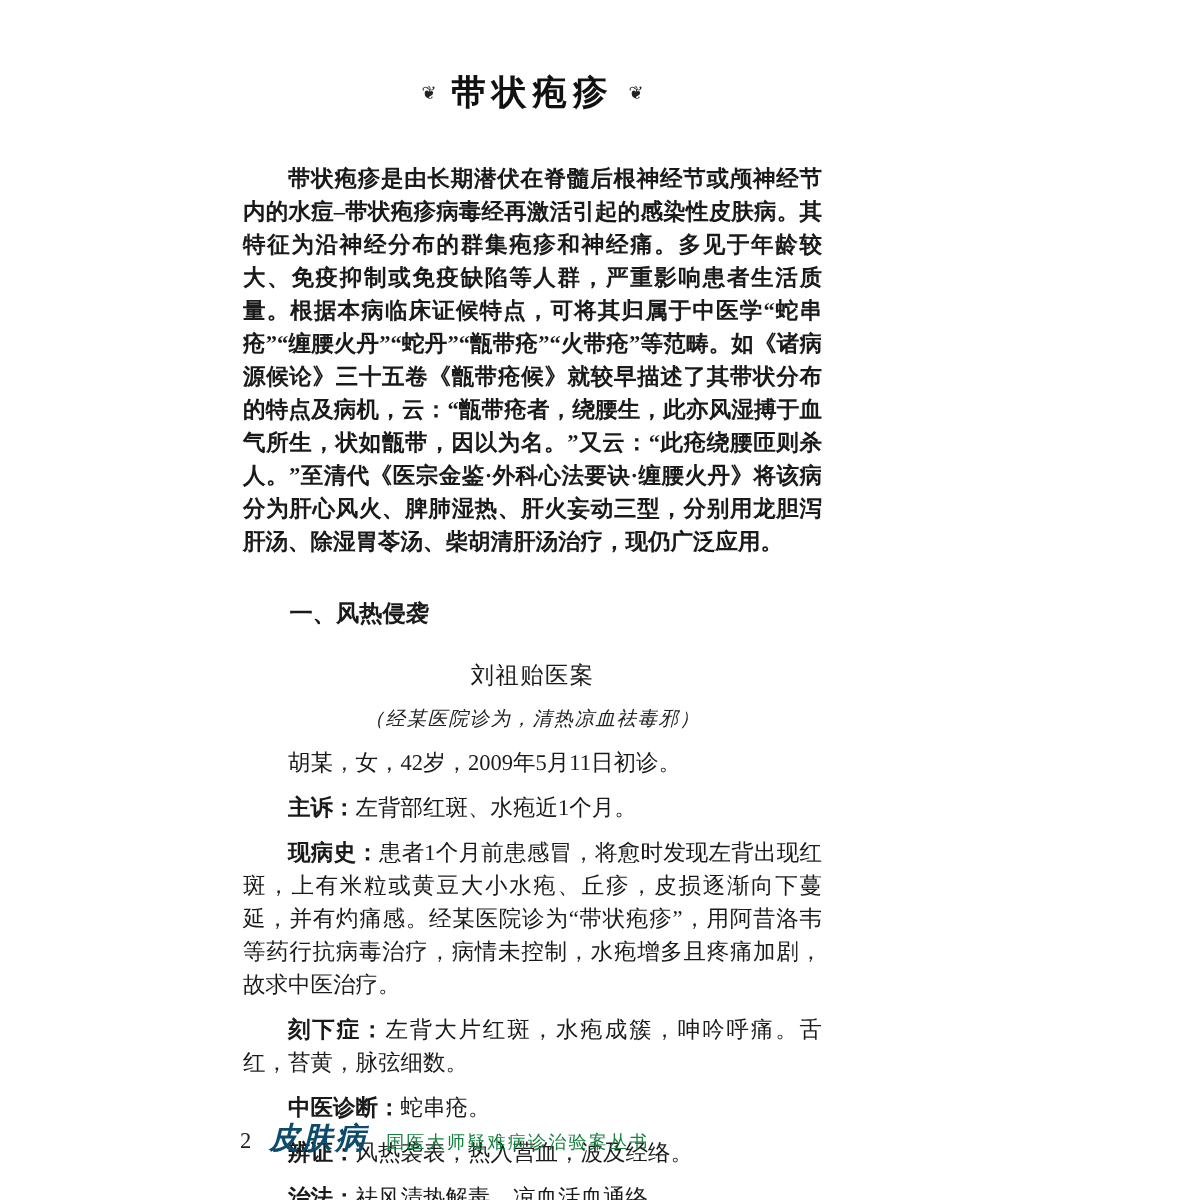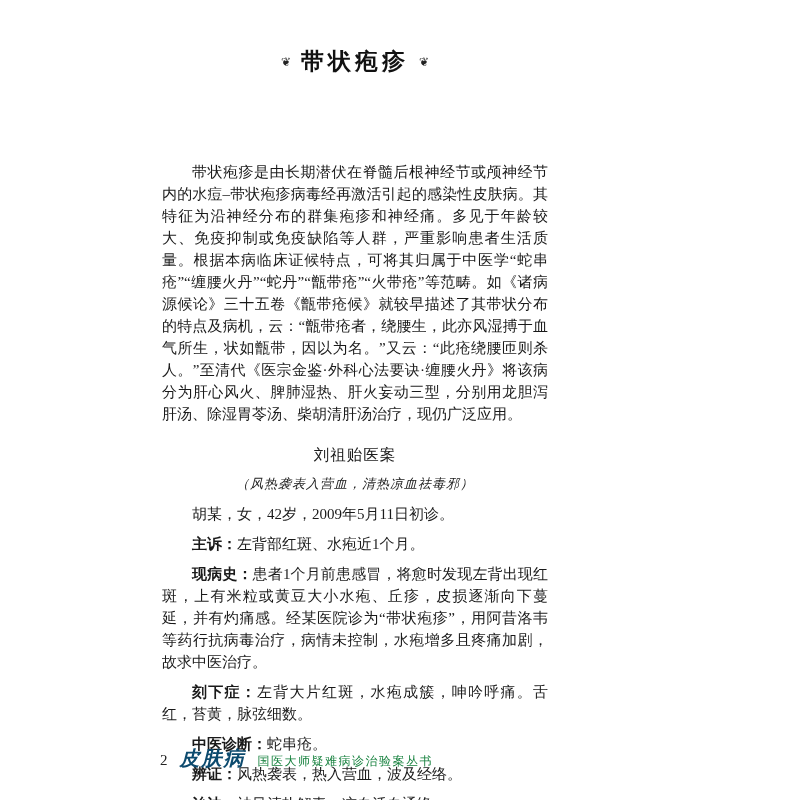--- a/index.html
+++ b/index.html
@@ -28,25 +28,26 @@
   .ornament {
     font-size: 12px;
     letter-spacing: 0;
     font-weight: normal;
     position: relative;
     top: -3px;
     color: #222;
     margin: 0 10px;
   }
   .intro {
-    margin-top: 84px;
+    margin-top: 32px;
     font-size: 15px;
     line-height: 22px;
     text-align: justify;
     text-indent: 2em;
+    font-weight: bold;
   }
   .section-heading {
     margin-top: 26px;
     padding-left: 2em;
     font-size: 15.5px;
     font-weight: bold;
   }
   .case-title {
     margin-top: 20px;
     text-align: center;
@@ -102,24 +103,25 @@
 
 <div class="page">
   <div class="content">
 
     <div class="title-row">
       <span class="ornament">❦</span><span>带状疱疹</span><span class="ornament">❦</span>
     </div>
 
     <div class="intro">带状疱疹是由长期潜伏在脊髓后根神经节或颅神经节内的水痘–带状疱疹病毒经再激活引起的感染性皮肤病。其特征为沿神经分布的群集疱疹和神经痛。多见于年龄较大、免疫抑制或免疫缺陷等人群，严重影响患者生活质量。根据本病临床证候特点，可将其归属于中医学“蛇串疮”“缠腰火丹”“蛇丹”“甑带疮”“火带疮”等范畴。如《诸病源候论》三十五卷《甑带疮候》就较早描述了其带状分布的特点及病机，云：“甑带疮者，绕腰生，此亦风湿搏于血气所生，状如甑带，因以为名。”又云：“此疮绕腰匝则杀人。”至清代《医宗金鉴·外科心法要诀·缠腰火丹》将该病分为肝心风火、脾肺湿热、肝火妄动三型，分别用龙胆泻肝汤、除湿胃苓汤、柴胡清肝汤治疗，现仍广泛应用。</div>
 
+    <div class="section-heading">一、风热侵袭</div>
 
     <div class="case-title">刘祖贻医案</div>
 
-    <div class="case-subtitle">（风热袭表入营血，清热凉血祛毒邪）</div>
+    <div class="case-subtitle">（经某医院诊为，清热凉血祛毒邪）</div>
 
     <div class="case-body">
       <p><b></b><span>胡某，女，42岁，2009年5月11日初诊。</span></p>
       <p><b>主诉：</b><span>左背部红斑、水疱近1个月。</span></p>
       <p><b>现病史：</b><span>患者1个月前患感冒，将愈时发现左背出现红斑，上有米粒或黄豆大小水疱、丘疹，皮损逐渐向下蔓延，并有灼痛感。经某医院诊为“带状疱疹”，用阿昔洛韦等药行抗病毒治疗，病情未控制，水疱增多且疼痛加剧，故求中医治疗。</span></p>
       <p><b>刻下症：</b><span>左背大片红斑，水疱成簇，呻吟呼痛。舌红，苔黄，脉弦细数。</span></p>
       <p><b>中医诊断：</b><span>蛇串疮。</span></p>
       <p><b>辨证：</b><span>风热袭表，热入营血，波及经络。</span></p>
       <p><b>治法：</b><span>祛风清热解毒，凉血活血通络。</span></p>
       <p><b>处方：</b><span></span></p>

